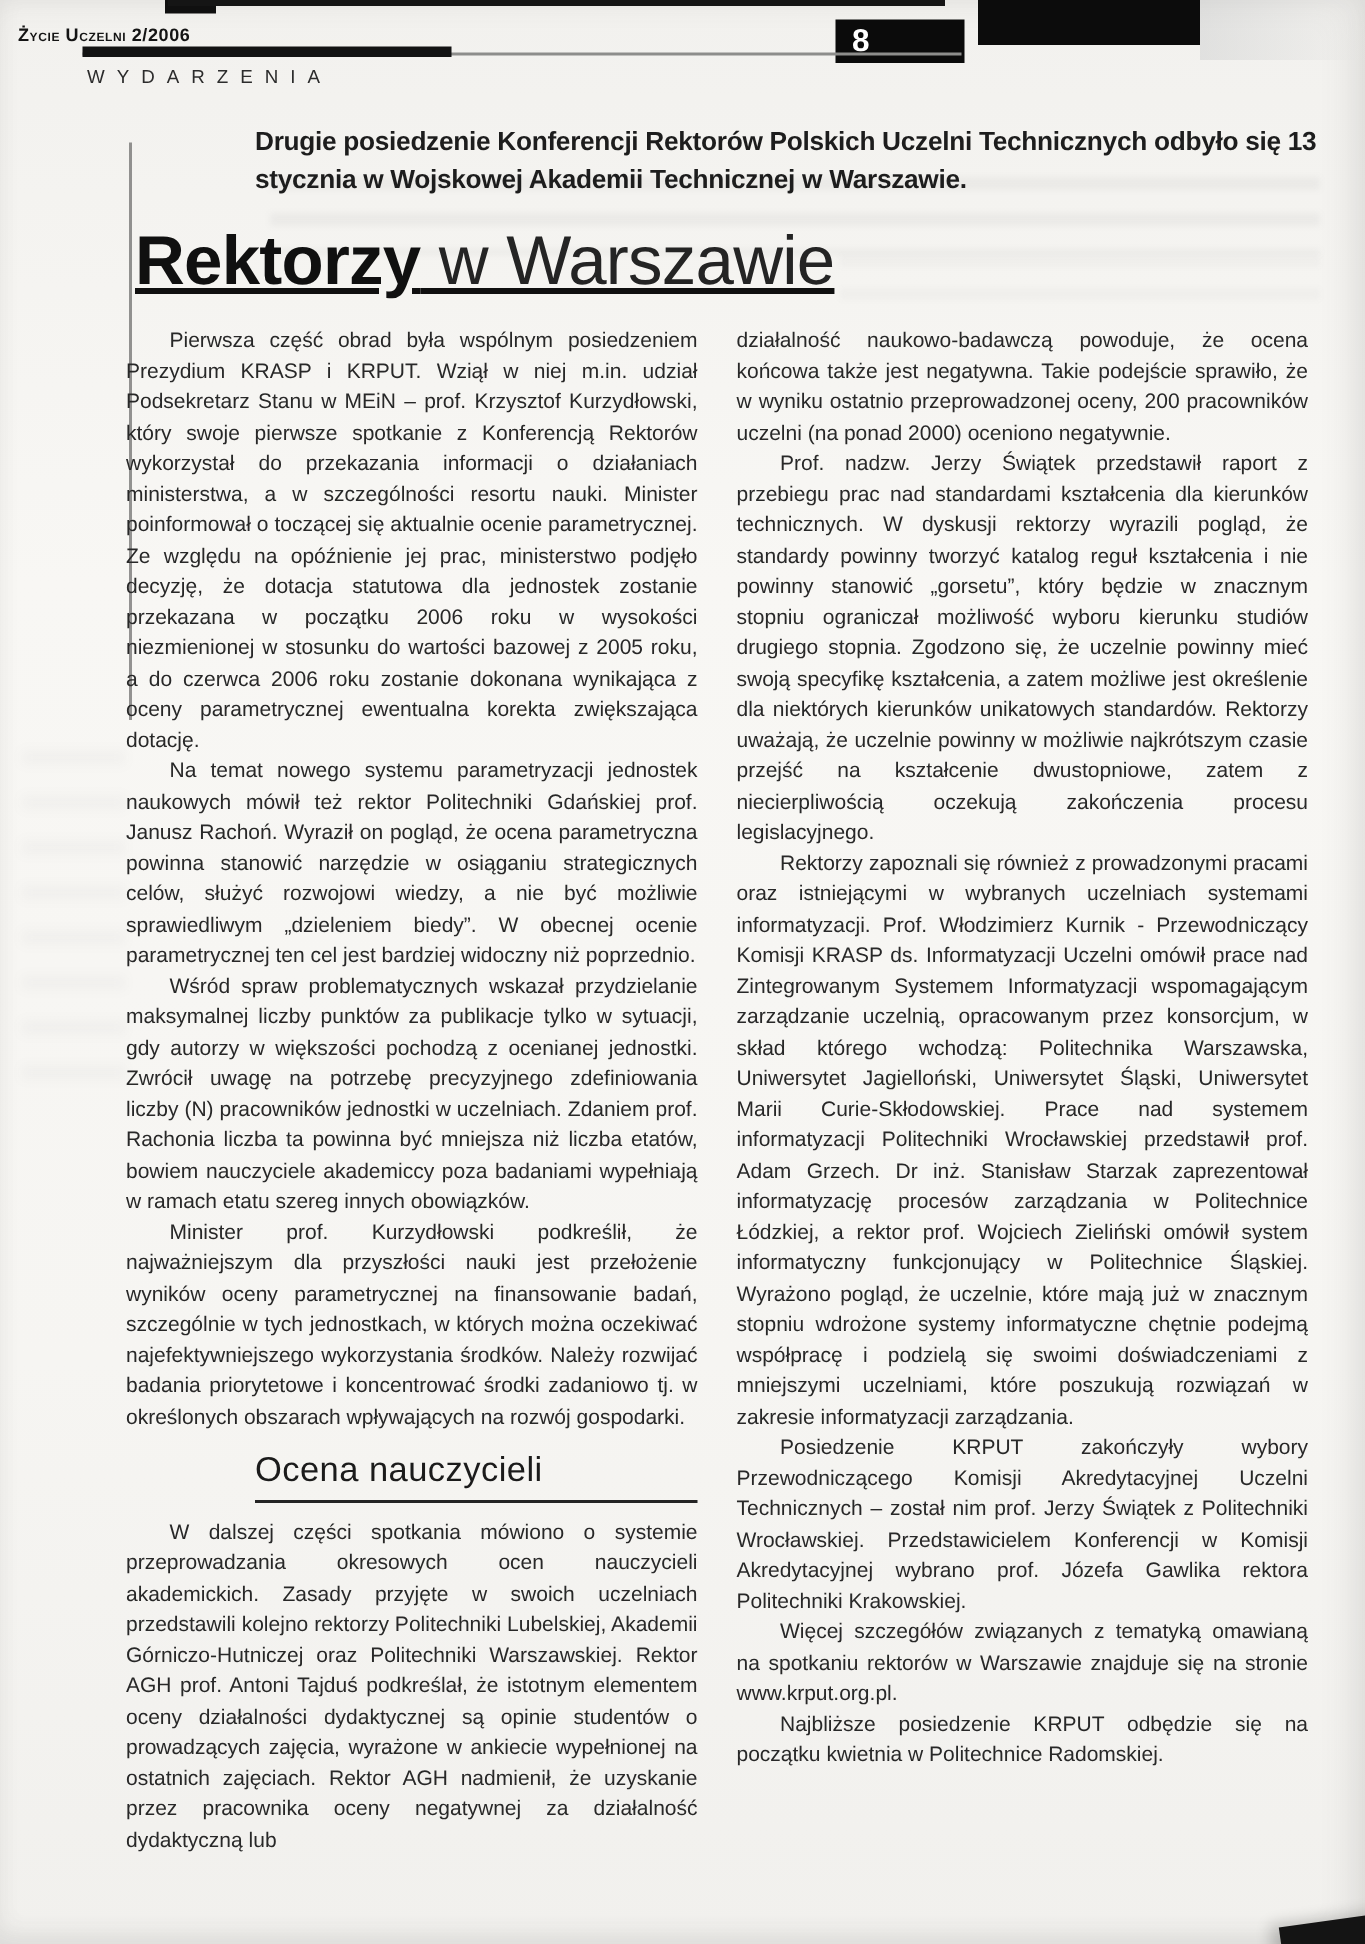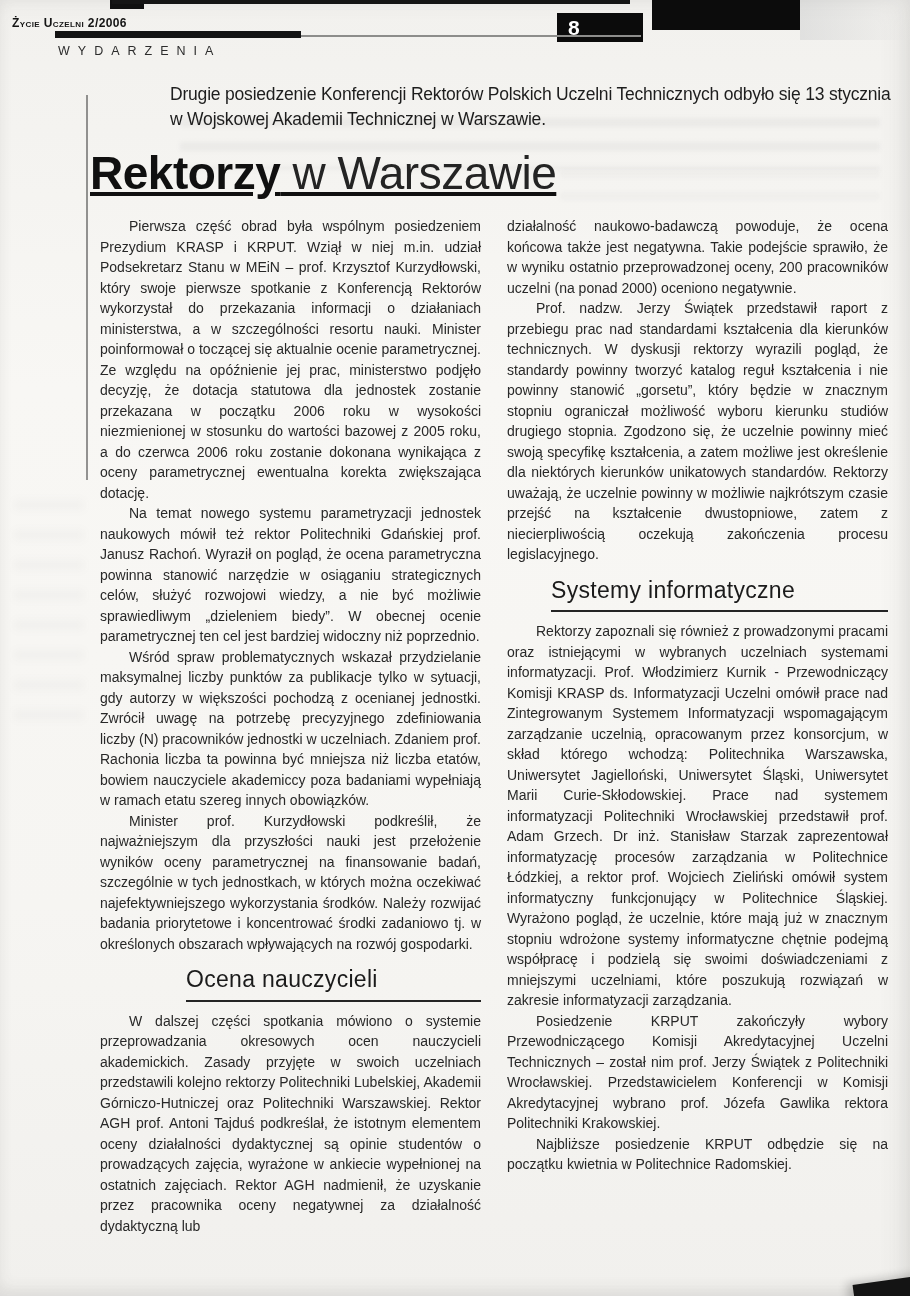--- a/index.html
+++ b/index.html
@@ -21,27 +21,27 @@
     font-size:12px;font-weight:600;letter-spacing:.4px;color:#141414;font-variant:small-caps;}
   .pageno-box{position:absolute;left:557px;top:13px;width:86px;height:29px;background:#0b0b0b;
     color:#fff;display:flex;align-items:center;padding-left:11px;box-sizing:border-box;
     font-size:21px;font-weight:700;}
   .masthead-rule{position:absolute;left:55px;top:35px;width:586px;height:2px;background:#8d8d8b;}
   .section-bar{position:absolute;left:55px;top:31px;width:246px;height:7px;background:#131313;}
   .section-label{position:absolute;left:58px;top:44px;font-size:12.5px;letter-spacing:8px;
     color:#2c2c2c;font-weight:400;}
   
   .lead{position:absolute;left:170px;top:82px;width:722px;
-    font-size:17.5px;line-height:25px;font-weight:400;letter-spacing:-.2px;color:#1d1d1d;}
+    font-size:17.5px;line-height:25px;font-weight:700;letter-spacing:-.2px;color:#1d1d1d;}
   .page-title{position:absolute;left:90px;top:146px;font-size:46px;letter-spacing:-.5px;
     color:#101010;white-space:nowrap;text-decoration:underline;}
   .page-title .t-bold{font-weight:700;}
   .page-title .t-light{font-weight:400;color:#242424;}
   
-  .columns{position:absolute;left:100px;top:216px;width:788px;display:flex;gap:26px;}
+  .columns{position:absolute;left:84px;top:216px;width:788px;display:flex;gap:26px;}
   .col{width:381px;font-size:14px;line-height:20.5px;text-align:justify;color:#282828;}
   .col p.body{margin:0;}
   .col p.body.indent{text-indent:29px;}
   .section-heading{margin:13px 0 9px 86px;font-size:23px;font-weight:400;letter-spacing:.3px;
     color:#1b1b1b;border-bottom:2px solid #242424;padding-bottom:7px;line-height:1.12;}
   .col-right .section-heading{margin-left:44px;}
   
   .ghost{position:absolute;pointer-events:none;filter:blur(2px);}
   .ghost.g1{left:180px;top:118px;width:700px;height:52px;opacity:.55;
     background:repeating-linear-gradient(180deg,rgba(125,125,130,.14) 0 9px,rgba(0,0,0,0) 9px 24px);}
@@ -87,22 +87,22 @@
       <p class="body indent">Na temat nowego systemu parametryzacji jednostek naukowych mówił też rektor Politechniki Gdańskiej prof. Janusz Rachoń. Wyraził on pogląd, że ocena parametryczna powinna stanowić narzędzie w osiąganiu strategicznych celów, służyć rozwojowi wiedzy, a nie być możliwie sprawiedliwym „dzieleniem biedy”. W obecnej ocenie parametrycznej ten cel jest bardziej widoczny niż poprzednio.</p>
       <p class="body indent">Wśród spraw problematycznych wskazał przydzielanie maksymalnej liczby punktów za publikacje tylko w sytuacji, gdy autorzy w większości pochodzą z ocenianej jednostki. Zwrócił uwagę na potrzebę precyzyjnego zdefiniowania liczby (N) pracowników jednostki w uczelniach. Zdaniem prof. Rachonia liczba ta powinna być mniejsza niż liczba etatów, bowiem nauczyciele akademiccy poza badaniami wypełniają w ramach etatu szereg innych obowiązków.</p>
       <p class="body indent">Minister prof. Kurzydłowski podkreślił, że najważniejszym dla przyszłości nauki jest przełożenie wyników oceny parametrycznej na finansowanie badań, szczególnie w tych jednostkach, w których można oczekiwać najefektywniejszego wykorzystania środków. Należy rozwijać badania priorytetowe i koncentrować środki zadaniowo tj. w określonych obszarach wpływających na rozwój gospodarki.</p>
       <div class="section-heading">Ocena nauczycieli</div>
       <p class="body indent">W dalszej części spotkania mówiono o systemie przeprowadzania okresowych ocen nauczycieli akademickich. Zasady przyjęte w swoich uczelniach przedstawili kolejno rektorzy Politechniki Lubelskiej, Akademii Górniczo-Hutniczej oraz Politechniki Warszawskiej. Rektor AGH prof. Antoni Tajduś podkreślał, że istotnym elementem oceny działalności dydaktycznej są opinie studentów o prowadzących zajęcia, wyrażone w ankiecie wypełnionej na ostatnich zajęciach. Rektor AGH nadmienił, że uzyskanie przez pracownika oceny negatywnej za działalność dydaktyczną lub</p>
     </div>
   <div class="col col-right">
     <div id="col-right-content">
         <p class="body">działalność naukowo-badawczą powoduje, że ocena końcowa także jest negatywna. Takie podejście sprawiło, że w wyniku ostatnio przeprowadzonej oceny, 200 pracowników uczelni (na ponad 2000) oceniono negatywnie.</p>
         <p class="body indent">Prof. nadzw. Jerzy Świątek przedstawił raport z przebiegu prac nad standardami kształcenia dla kierunków technicznych. W dyskusji rektorzy wyrazili pogląd, że standardy powinny tworzyć katalog reguł kształcenia i nie powinny stanowić „gorsetu”, który będzie w znacznym stopniu ograniczał możliwość wyboru kierunku studiów drugiego stopnia. Zgodzono się, że uczelnie powinny mieć swoją specyfikę kształcenia, a zatem możliwe jest określenie dla niektórych kierunków unikatowych standardów. Rektorzy uważają, że uczelnie powinny w możliwie najkrótszym czasie przejść na kształcenie dwustopniowe, zatem z niecierpliwością oczekują zakończenia procesu legislacyjnego.</p>
-        <div class="section-heading">Systemy informatyczne</div>
         <p class="body indent">Rektorzy zapoznali się również z prowadzonymi pracami oraz istniejącymi w wybranych uczelniach systemami informatyzacji. Prof. Włodzimierz Kurnik - Przewodniczący Komisji KRASP ds. Informatyzacji Uczelni omówił prace nad Zintegrowanym Systemem Informatyzacji wspomagającym zarządzanie uczelnią, opracowanym przez konsorcjum, w skład którego wchodzą: Politechnika Warszawska, Uniwersytet Jagielloński, Uniwersytet Śląski, Uniwersytet Marii Curie-Skłodowskiej. Prace nad systemem informatyzacji Politechniki Wrocławskiej przedstawił prof. Adam Grzech. Dr inż. Stanisław Starzak zaprezentował informatyzację procesów zarządzania w Politechnice Łódzkiej, a rektor prof. Wojciech Zieliński omówił system informatyczny funkcjonujący w Politechnice Śląskiej. Wyrażono pogląd, że uczelnie, które mają już w znacznym stopniu wdrożone systemy informatyczne chętnie podejmą współpracę i podzielą się swoimi doświadczeniami z mniejszymi uczelniami, które poszukują rozwiązań w zakresie informatyzacji zarządzania.</p>
         <p class="body indent">Posiedzenie KRPUT zakończyły wybory Przewodniczącego Komisji Akredytacyjnej Uczelni Technicznych – został nim prof. Jerzy Świątek z Politechniki Wrocławskiej. Przedstawicielem Konferencji w Komisji Akredytacyjnej wybrano prof. Józefa Gawlika rektora Politechniki Krakowskiej.</p>
+        <p class="body indent">Więcej szczegółów związanych z tematyką omawianą na spotkaniu rektorów w Warszawie znajduje się na stronie www.krput.org.pl.</p>
         <p class="body indent">Najbliższe posiedzenie KRPUT odbędzie się na początku kwietnia w Politechnice Radomskiej.</p>
       </div>
 
   </div>
 </div>
 
 <div class="corner-br"></div>
 
 </body></html>

